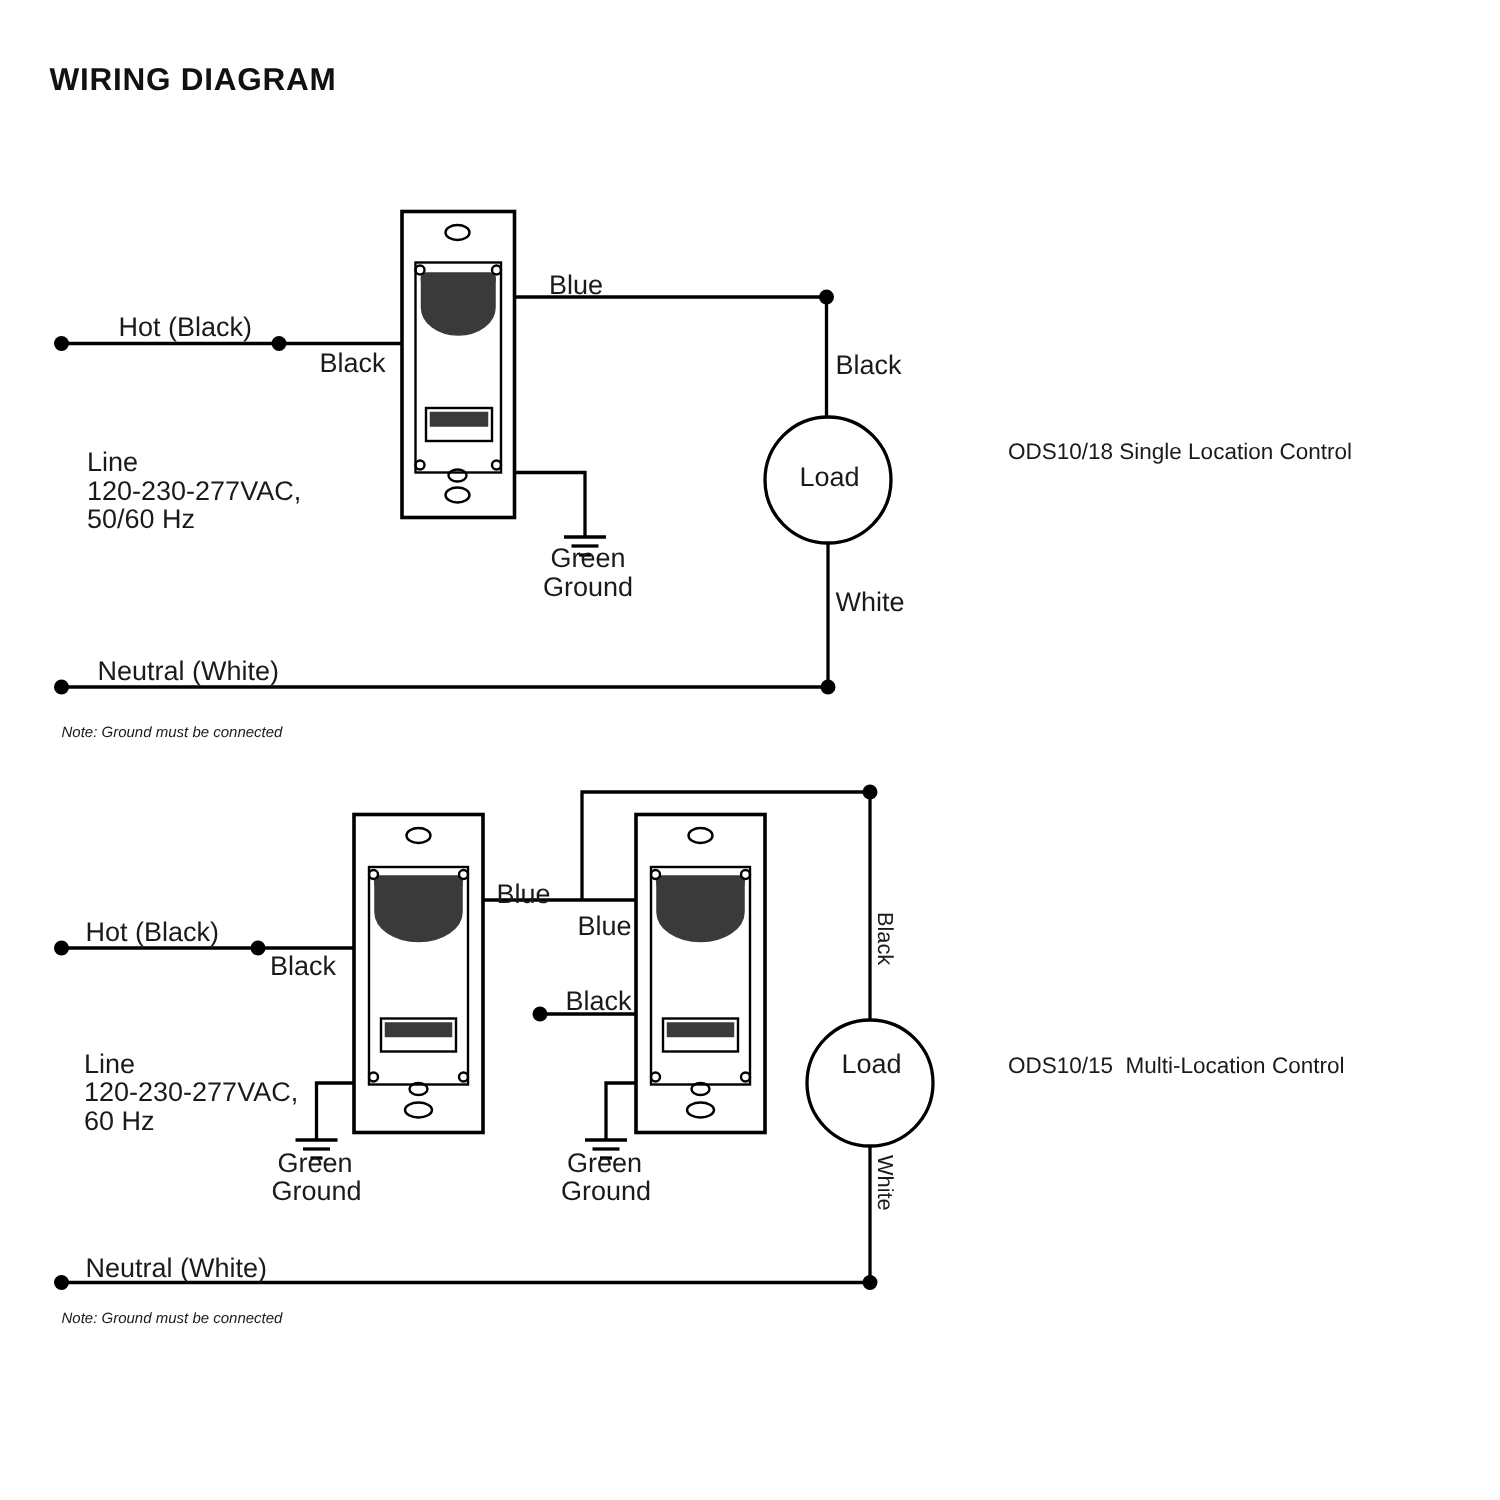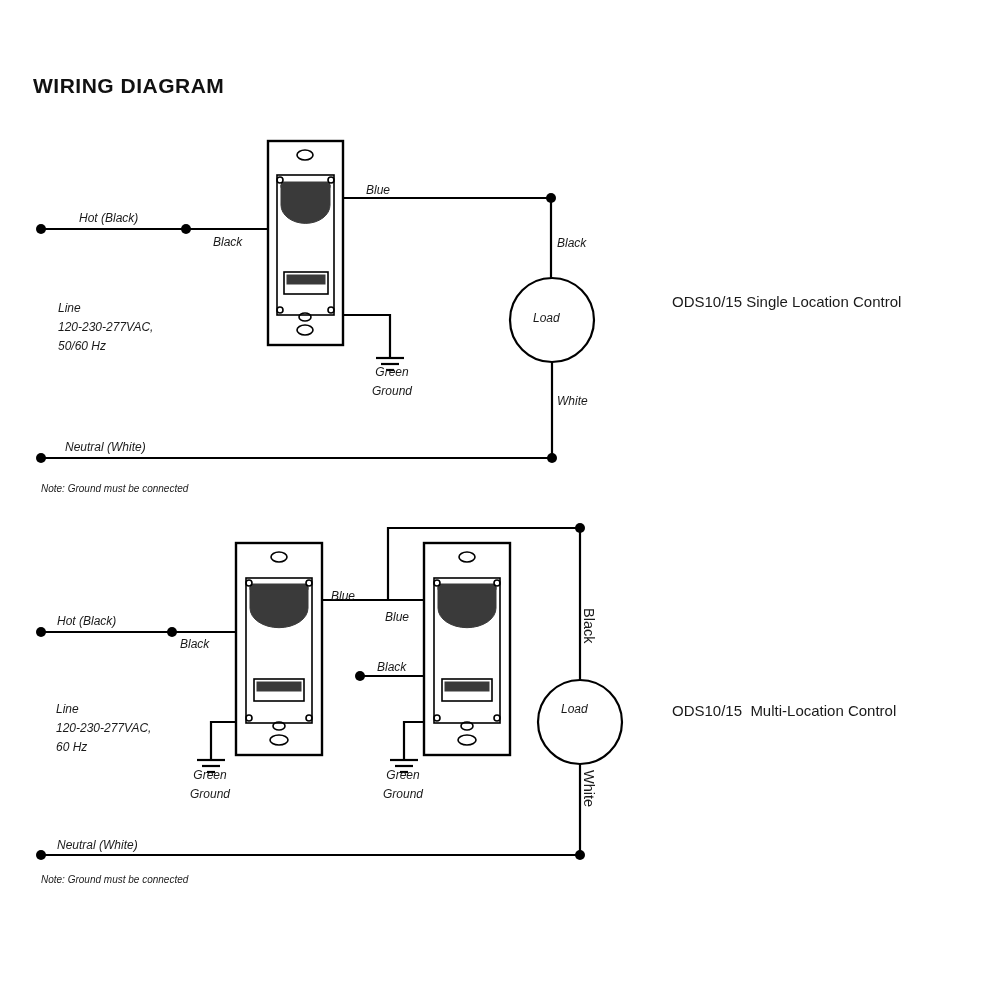--- a/index.html
+++ b/index.html
@@ -22,29 +22,27 @@
     height: 1000px;
   }
   .title {
     position: absolute;
     left: 33px;
     top: 42px;
     font-size: 21px;
     font-weight: bold;
     letter-spacing: 0.5px;
     color: #111;
-    margin-top: 32px;
   }
   .lbl {
     position: absolute;
-    font-size: 12px;
+    font-size: 18px;
     color: #1a1a1a;
     white-space: pre;
     line-height: 19px;
-    font-style: italic;
   }
   .note {
     position: absolute;
     font-size: 10px;
     font-style: italic;
     color: #1a1a1a;
     white-space: pre;
   }
   .caption {
     position: absolute;
@@ -194,21 +192,21 @@
   <div class="lbl" style="left:557px; top:234px;">Black</div>
   <div class="lbl" style="left:557px; top:392px;">White</div>
   <div class="lbl" style="left:65px; top:438px;">Neutral (White)</div>
   <div class="lbl" style="left:533px; top:309px;">Load</div>
   <div class="lbl" style="left: 362px; top: 363px; text-align: center; width: 60px; white-space: pre-line;">Green
 Ground</div>
   <div class="lbl" style="left: 58px; top: 299px; white-space: pre-line;">Line
 120-230-277VAC,
 50/60 Hz</div>
   <div class="note" style="left:41px; top:483px;">Note: Ground must be connected</div>
-  <div class="caption" style="left:672px; top:293px;">ODS10/15 Single Location Control</div>
+  <div class="caption" style="left:672px; top:293px;">ODS10/18 Single Location Control</div>
 
   <div class="lbl" style="left:57px; top:612px;">Hot (Black)</div>
   <div class="lbl" style="left:180px; top:635px;">Black</div>
   <div class="lbl" style="left:331px; top:587px;">Blue</div>
   <div class="lbl" style="left:385px; top:608px;">Blue</div>
   <div class="lbl" style="left:377px; top:658px;">Black</div>
   <div class="lbl" style="left:561px; top:700px;">Load</div>
   <div class="lbl" style="left: 56px; top: 700px; white-space: pre-line;">Line
 120-230-277VAC,
 60 Hz</div>

